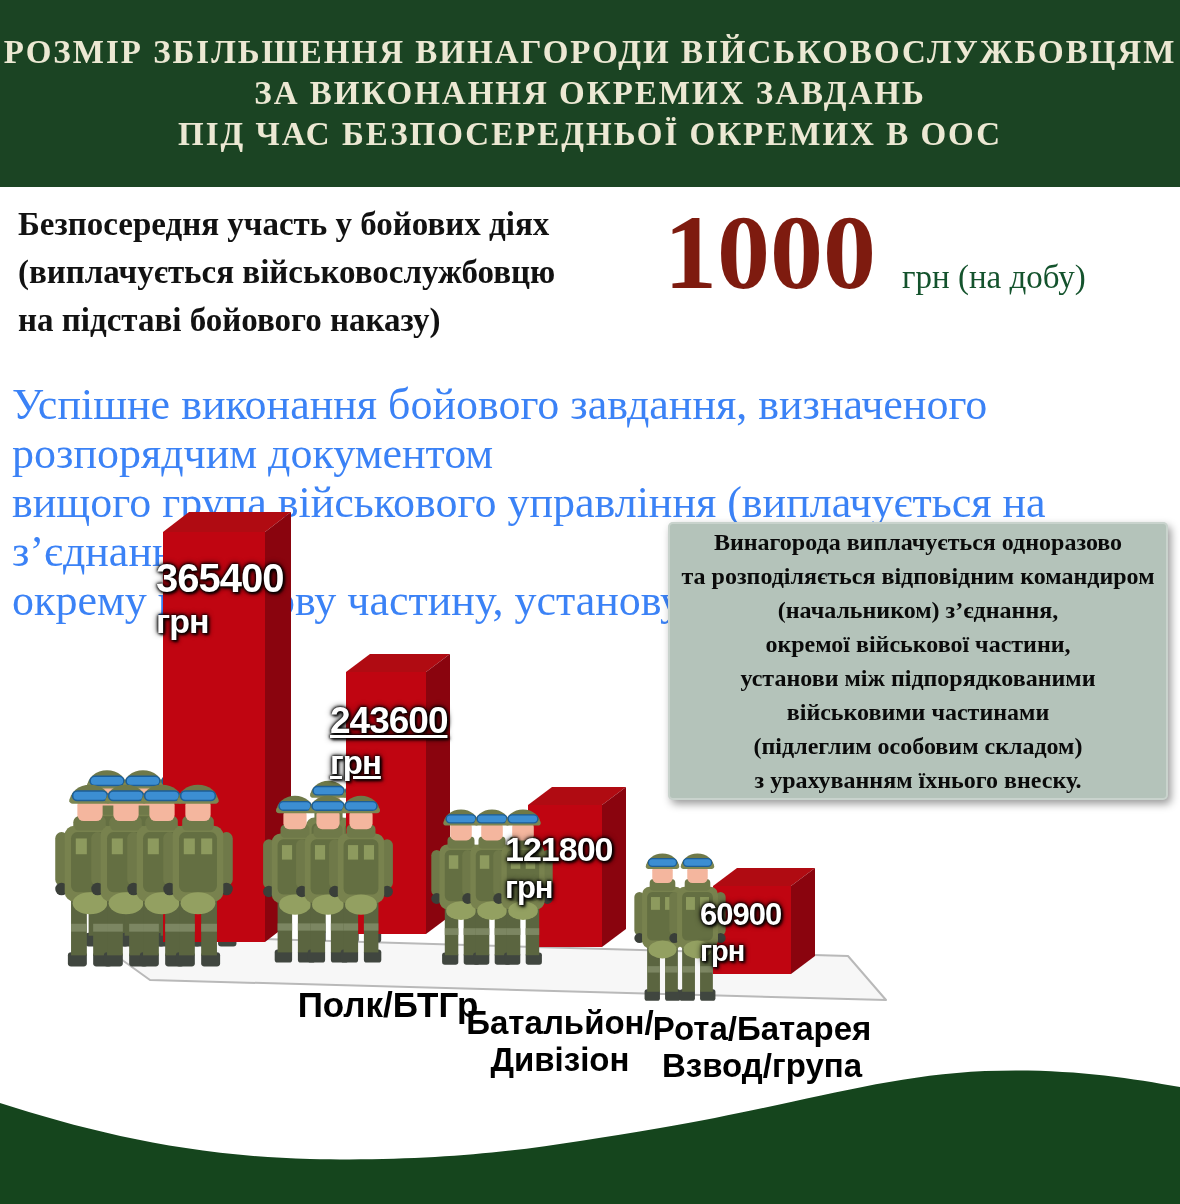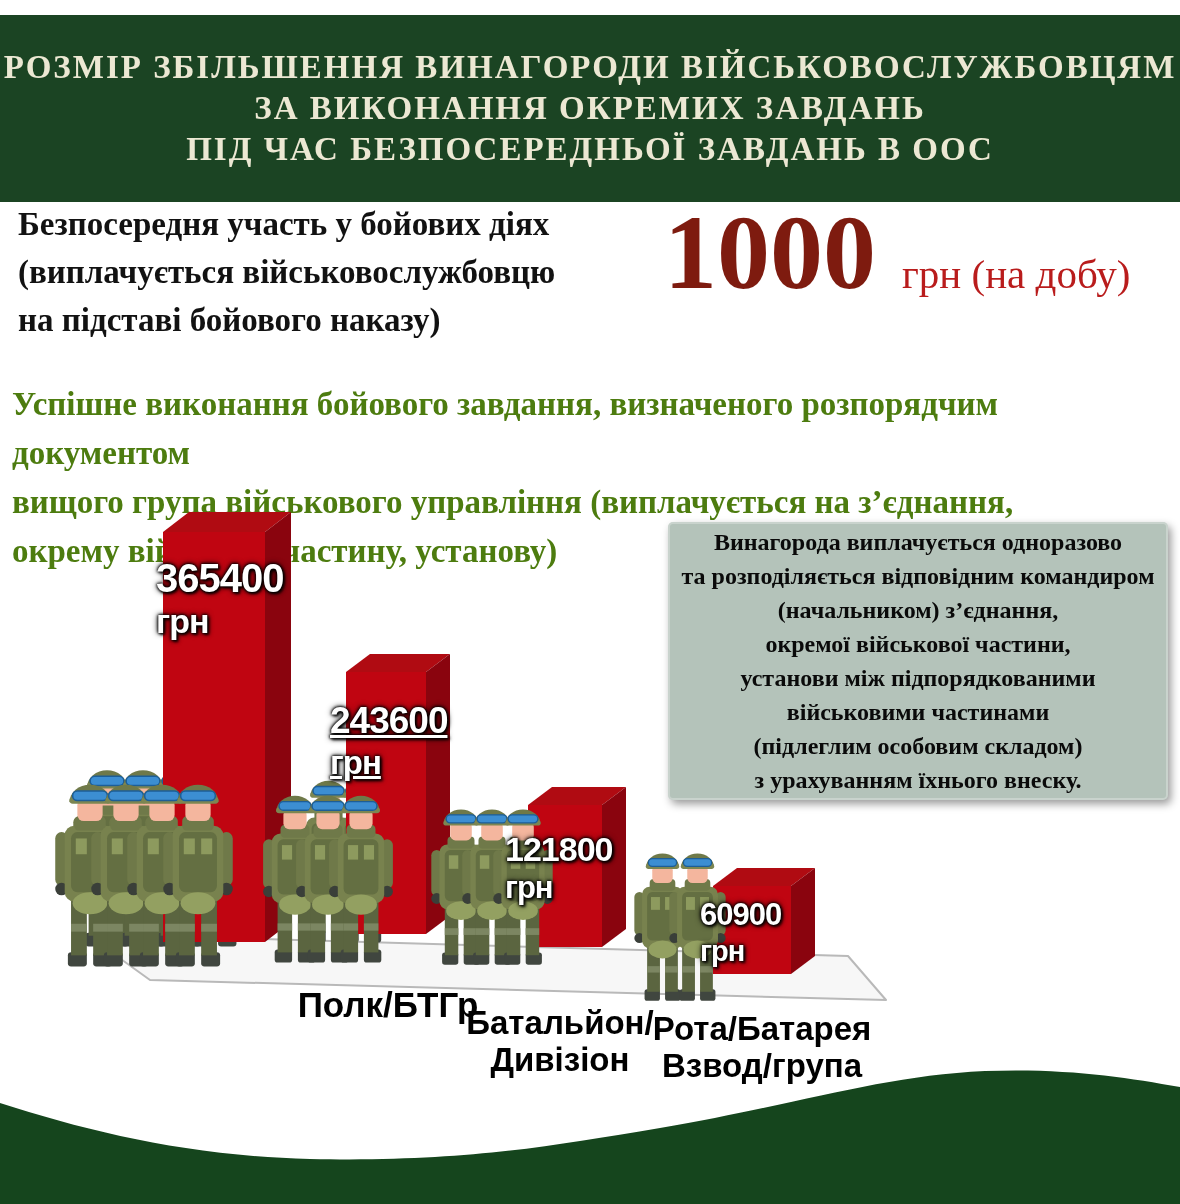--- a/index.html
+++ b/index.html
@@ -1,34 +1,34 @@
 <!DOCTYPE html>
 <html><head>
 <meta charset="utf-8">
 <style>
   html,body{margin:0;padding:0;background:#fff;}
   .page{position:relative;width:1180px;height:1204px;background:#ffffff;overflow:hidden;
         font-family:"Liberation Serif",serif;}
 
   
   .hdr{position:absolute;left:0;top:0;width:1180px;height:187px;background:#1b4423;
-       display:flex;flex-direction:column;justify-content:center;margin-top:15px;}
+       display:flex;flex-direction:column;justify-content:center;}
   .title-line{color:#ece8d3;font-weight:bold;font-size:33px;line-height:41px;
               letter-spacing:2px;text-align:center;}
 
   
   .intro-text{position:absolute;left:18px;top:200px;width:640px;font-size:33px;
               font-weight:bold;line-height:48px;color:#121212;}
   .intro-amount{position:absolute;left:664px;top:198px;display:flex;align-items:baseline;gap:26px;}
   .amount-big{font-size:106px;line-height:110px;font-weight:bold;color:#7e1b0f;}
-  .amount-suffix{font-size:41px;color:#b91c1c;margin-top:23px;}
-
-  
-  .task-note{position:absolute;left:12px;top:380px;width:1166px;font-size:33px;
-             font-weight:bold;line-height:49px;color:#4d7c0f;}
+  .amount-suffix{font-size:33px;color:#14532d;margin-top:23px;}
+
+  
+  .task-note{position:absolute;left:12px;top:380px;width:1166px;font-size:44px;
+             font-weight:normal;line-height:49px;color:#3b82f6;}
 
   
   .chart-svg{position:absolute;left:0;top:0;width:1180px;height:1204px;pointer-events:none;}
 
   
   .bar-label{position:absolute;text-align:left;font-family:"Liberation Sans",sans-serif;
              font-weight:bold;color:#ffffff;letter-spacing:-1px;
              text-shadow:0 0 3px #000,0 0 3px #000,0 0 6px #000,2px 2px 3px rgba(0,0,0,.85);}
   .bar-label .unit{display:block;}
   .bl1{left:156px;top:556px;width:116px;font-size:40px;line-height:44px;}
@@ -58,21 +58,21 @@
   .wave-svg{position:absolute;left:0;top:0;width:1180px;height:1204px;pointer-events:none;}
 </style>
 </head>
 <body>
 
 <div class="page">
 
   <div class="hdr">
     <div class="title-line">РОЗМІР ЗБІЛЬШЕННЯ ВИНАГОРОДИ ВІЙСЬКОВОСЛУЖБОВЦЯМ</div>
     <div class="title-line">ЗА ВИКОНАННЯ ОКРЕМИХ ЗАВДАНЬ</div>
-    <div class="title-line">ПІД ЧАС БЕЗПОСЕРЕДНЬОЇ ЗАВДАНЬ В ООС</div>
+    <div class="title-line">ПІД ЧАС БЕЗПОСЕРЕДНЬОЇ ОКРЕМИХ В ООС</div>
   </div>
 
   <div class="intro-text">
     <div>Безпосередня участь у бойових діях</div>
     <div>(виплачується військовослужбовцю</div>
     <div>на підставі бойового наказу)</div>
   </div>
   <div class="intro-amount">
     <span class="amount-big">1000</span>
     <span class="amount-suffix">грн (на добу)</span>

